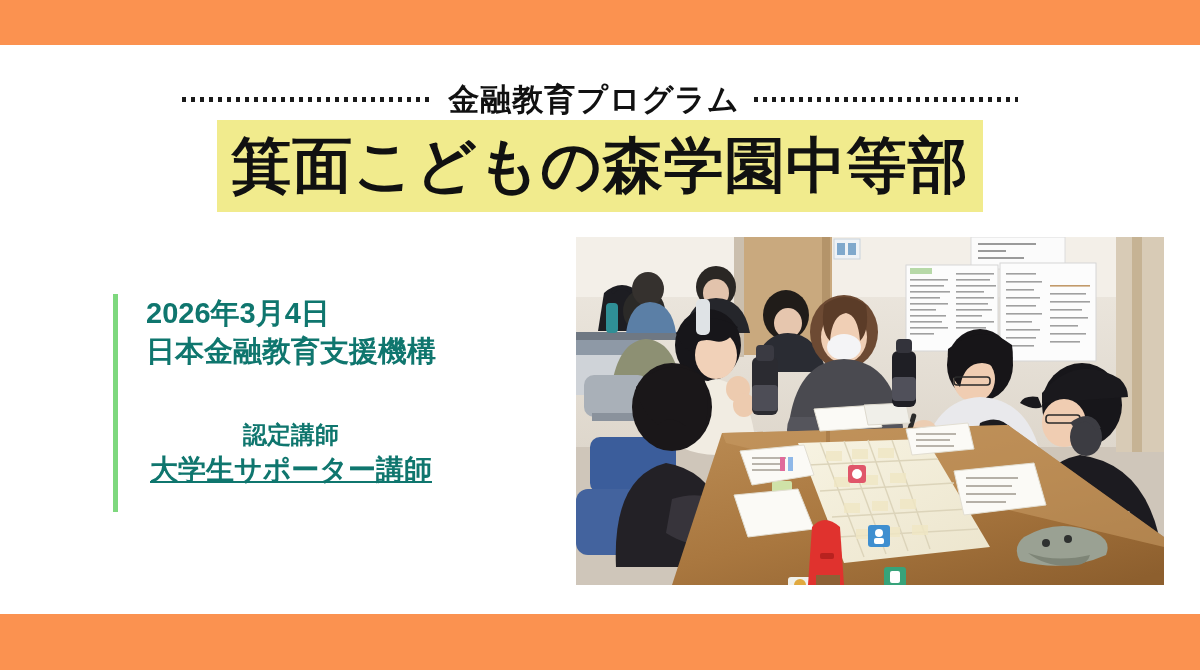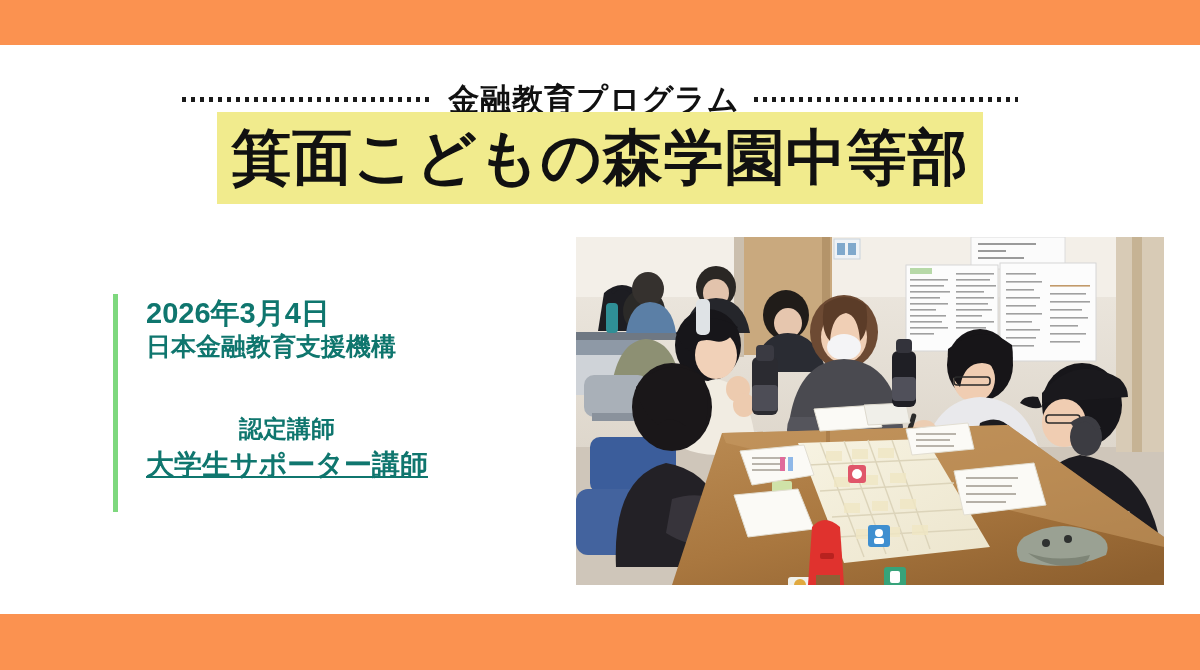--- a/index.html
+++ b/index.html
@@ -29,21 +29,21 @@
   }
   .dots-left{width:252px;}
   .dots-right{width:264px;}
   .prog-title{
     font-size:31px;font-weight:bold;color:#111111;
     letter-spacing:1px;white-space:nowrap;line-height:1;
   }
 
   
   .school-wrap{
-    position:absolute;left:0;top:112px;width:1200px;
+    position:absolute;left:0;top:120px;width:1200px;
     display:flex;justify-content:center;
   }
   .school-name{
     background:#f1eb8d;
     color:#111111;
     font-size:60px;font-weight:bold;
     line-height:1;
     padding:16px 14px 16px 14px;
     letter-spacing:1px;white-space:nowrap;
   }
@@ -51,21 +51,21 @@
   
   .info-block{
     position:absolute;left:113px;top:294px;
     height:218px;
     padding-left:28px;
     border-left:5px solid #7ed87e;
     box-sizing:border-box;
   }
   .info-line{color:#0f766e;white-space:nowrap;}
   .date-line{font-size:29px;font-weight:bold;line-height:1.32;}
-  .org-line{font-size:25px;font-weight:bold;line-height:1.32;font-family:Liberation Mono, monospace;}
+  .org-line{font-size:29px;font-weight:bold;line-height:1.32;}
   .role-group{margin-top:48px;text-align:center;}
   .role-label{font-size:24px;font-weight:bold;line-height:1.36;}
   .role-name{font-size:28px;font-weight:bold;line-height:1.36;text-decoration:underline;}
 
   
   .photo{
     position:absolute;left:576px;top:237px;width:588px;height:348px;
     overflow:hidden;background:#cfc6ba;
   }
   .photo svg{display:block;width:588px;height:348px;}

